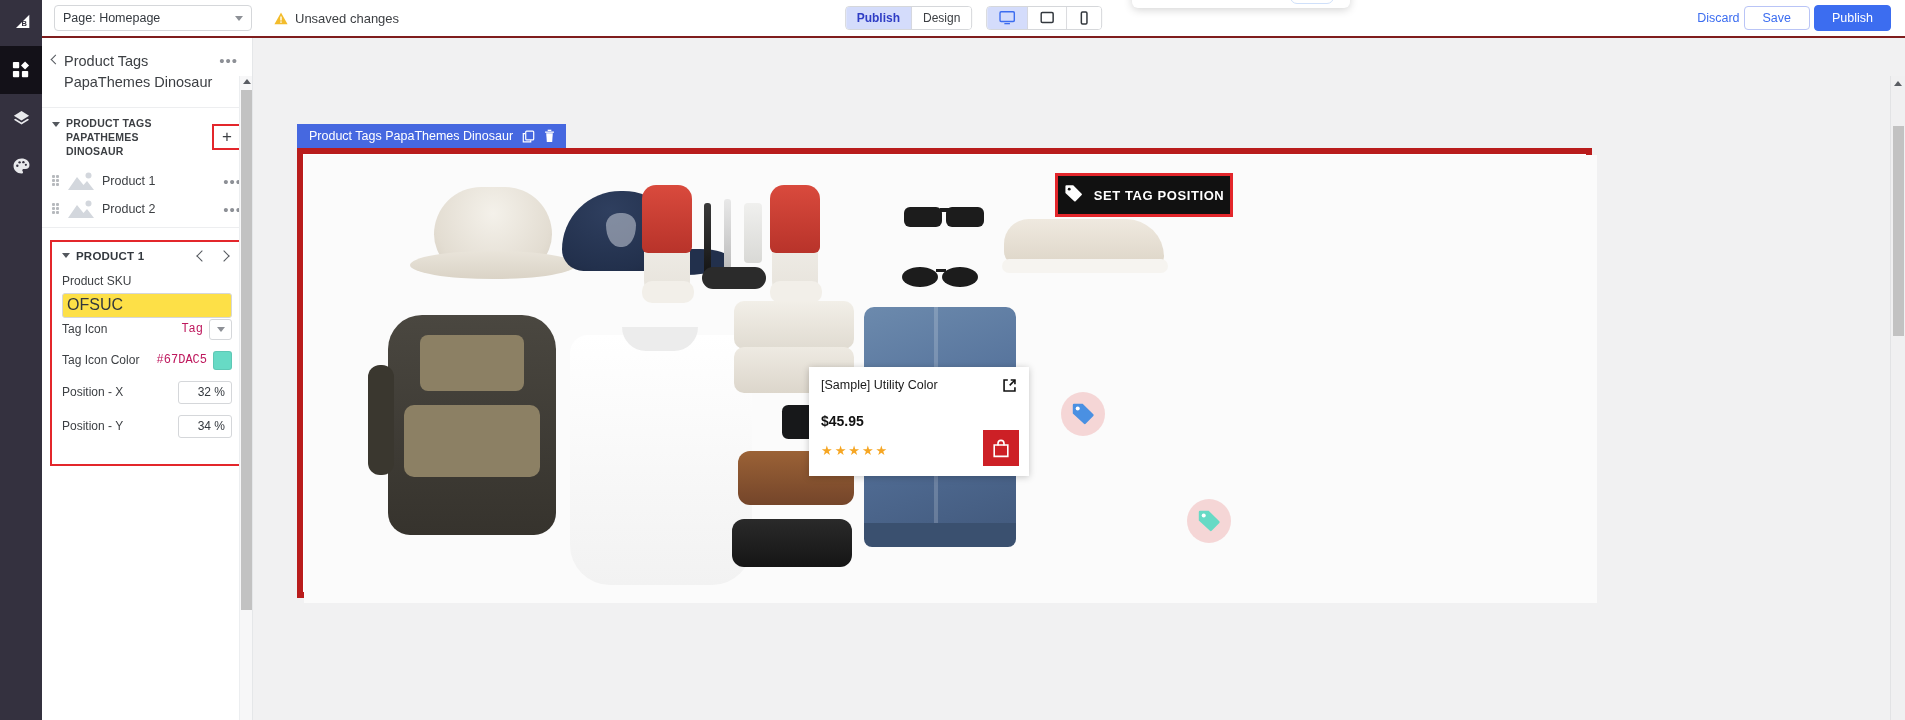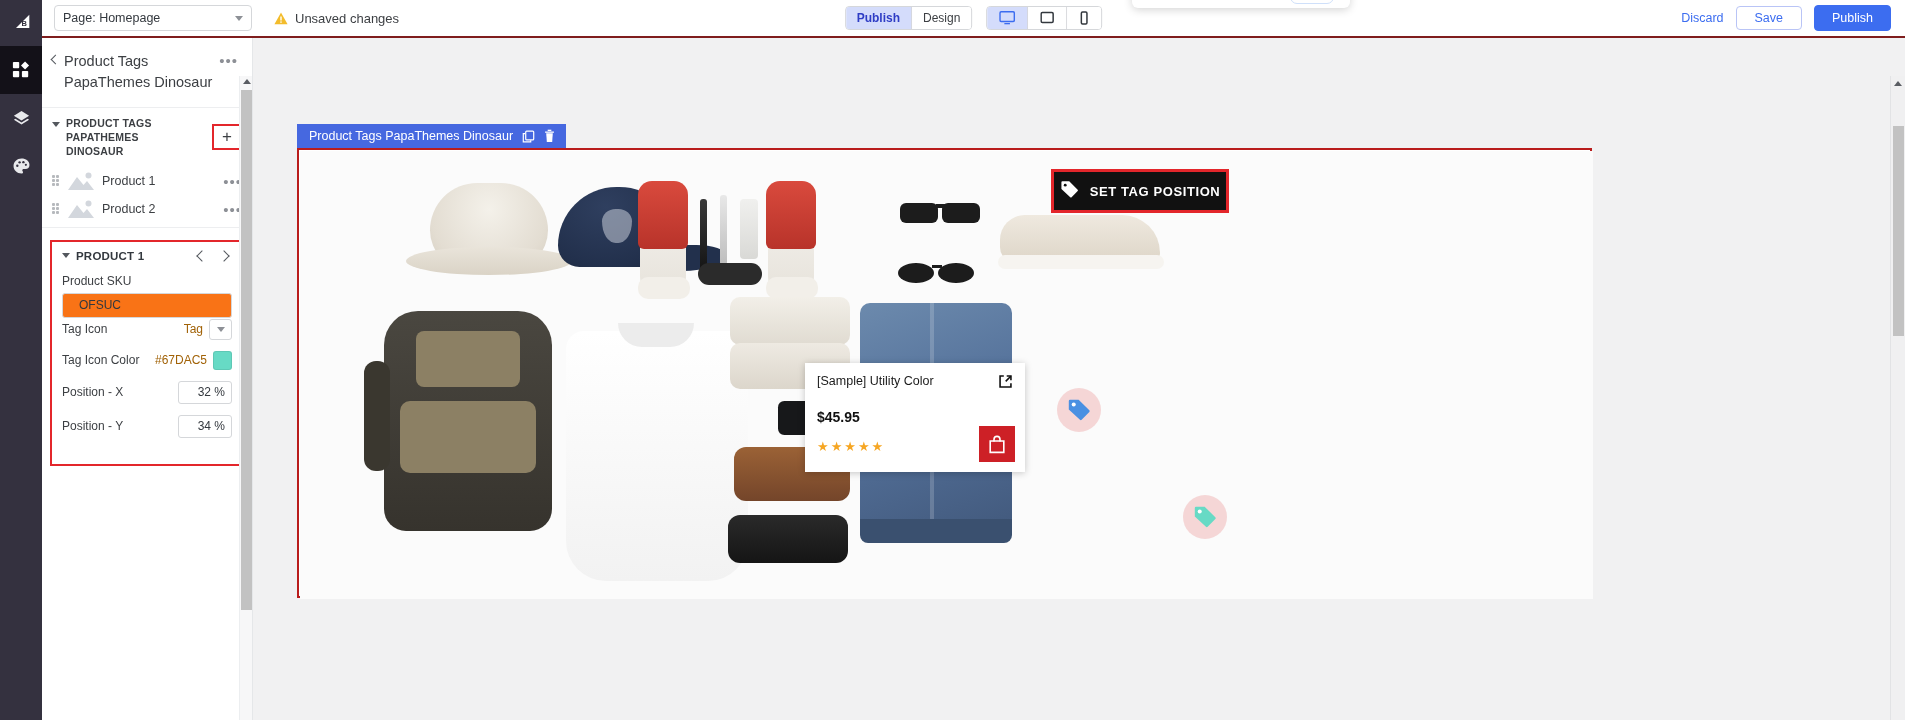--- a/index.html
+++ b/index.html
@@ -56,21 +56,21 @@
   }
   .seg > div {
     padding: 0 11px; display: flex; align-items: center; font-size: 12px;
     background: #fff; color: #3c3f43; cursor: pointer; border-right: 1px solid #d5d7da;
   }
   .seg > div:last-child { border-right: none; }
   .seg > div.on { background: #d4dcfb; color: #2f3dc5; font-weight: 600; }
   .seg.dev > div { padding: 0 12px; }
   .seg.dev > div svg { display: block; }
 
-  .topright { position: absolute; right: 14px; display: flex; align-items: center; gap: 12px; }
+  .topright { position: absolute; right: 14px; display: flex; align-items: center; gap: 4px; }
   .link-btn { font-size: 12.5px; color: #3c6df0; cursor: pointer; }
   .btn-ghost {
     font-size: 12.5px; color: #3c6df0; border: 1px solid #b9c4f6; background: #fff;
     border-radius: 4px; padding: 4px 18px; cursor: pointer;
   }
   .btn-primary {
     font-size: 12.5px; color: #fff; background: #3c6df0; border: 1px solid #3c6df0;
     border-radius: 4px; padding: 5px 17px; cursor: pointer;
   }
 
@@ -138,25 +138,25 @@
   .pp-head-l { display: flex; align-items: center; gap: 6px; }
   .pp-title { font-size: 11.5px; font-weight: 700; color: #33383e; letter-spacing: .2px; }
   .pp-nav { display: flex; gap: 14px; padding-right: 4px; }
   .arw { width: 8px; height: 8px; border-top: 1.6px solid #54585e; border-right: 1.6px solid #54585e; cursor: pointer; }
   .arw.l { transform: rotate(-135deg); }
   .arw.r { transform: rotate(45deg); }
   .fld-label { font-size: 12px; color: #3c3f43; }
   .fld-block { margin-bottom: 1px; }
   .txtinput {
     width: 100%; height: 25px; border: 1px solid #d5d7da; border-radius: 3px;
-    margin-top: 5px; padding: 0 16px; font-size: 12px; color: #33383e; background: #f97316;
+    margin-top: 5px; padding: 0 4px; font-size: 16px; color: #33383e; background: #fde047;
     font-family: "Liberation Sans", sans-serif;
   }
   .row { display: flex; align-items: center; justify-content: space-between; margin-bottom: 11px; gap: 6px; }
-  .row .val { font-size: 12px; color: #a16207; }
+  .row .val { font-size: 12px; color: #be185d; font-family: Liberation Mono, monospace; }
   .mini-select {
     width: 23px; height: 21px; border: 1px solid #d5d7da; border-radius: 3px; background: #fff;
     display: flex; align-items: center; justify-content: center; cursor: pointer;
   }
   .swatch { width: 19px; height: 19px; border-radius: 3px; border: 1px solid rgba(0,0,0,.08); cursor: pointer; }
   .num-input {
     width: 54px; height: 23px; border: 1px solid #d5d7da; border-radius: 3px; background: #fff;
     font-size: 12px; color: #33383e; text-align: right; padding: 0 6px;
     font-family: "Liberation Sans", sans-serif;
   }
@@ -175,21 +175,21 @@
   }
   #canvas {
     position: absolute; left: 44px; top: 12px; width: 1595px; height: 660px; background: #f1f1f2;
   }
   .hero-title {
     text-align: center; font-size: 29px; font-weight: 700; color: #0c0c0d; padding-top: 36px;
     letter-spacing: -0.2px;
   }
   #region {
     position: absolute; left: 0px; top: 98px; width: 1295px; height: 450px;
-    border: 2px solid #b91c1c; background: #fff;
+    border: 6px solid #b91c1c; background: #fff;
   }
   #region-label {
     position: absolute; left: 0px; top: 74px; height: 24px; background: #4668e0;
     display: flex; align-items: center; gap: 9px; padding: 0 11px 0 12px;
     color: #fff; font-size: 12.5px; white-space: nowrap;
   }
   #region-label .ic { cursor: pointer; display: flex; }
 
   
   #collage { position: absolute; left: 1px; top: 1px; width: 1293px; height: 448px; overflow: hidden; background:#fbfbfb; }

